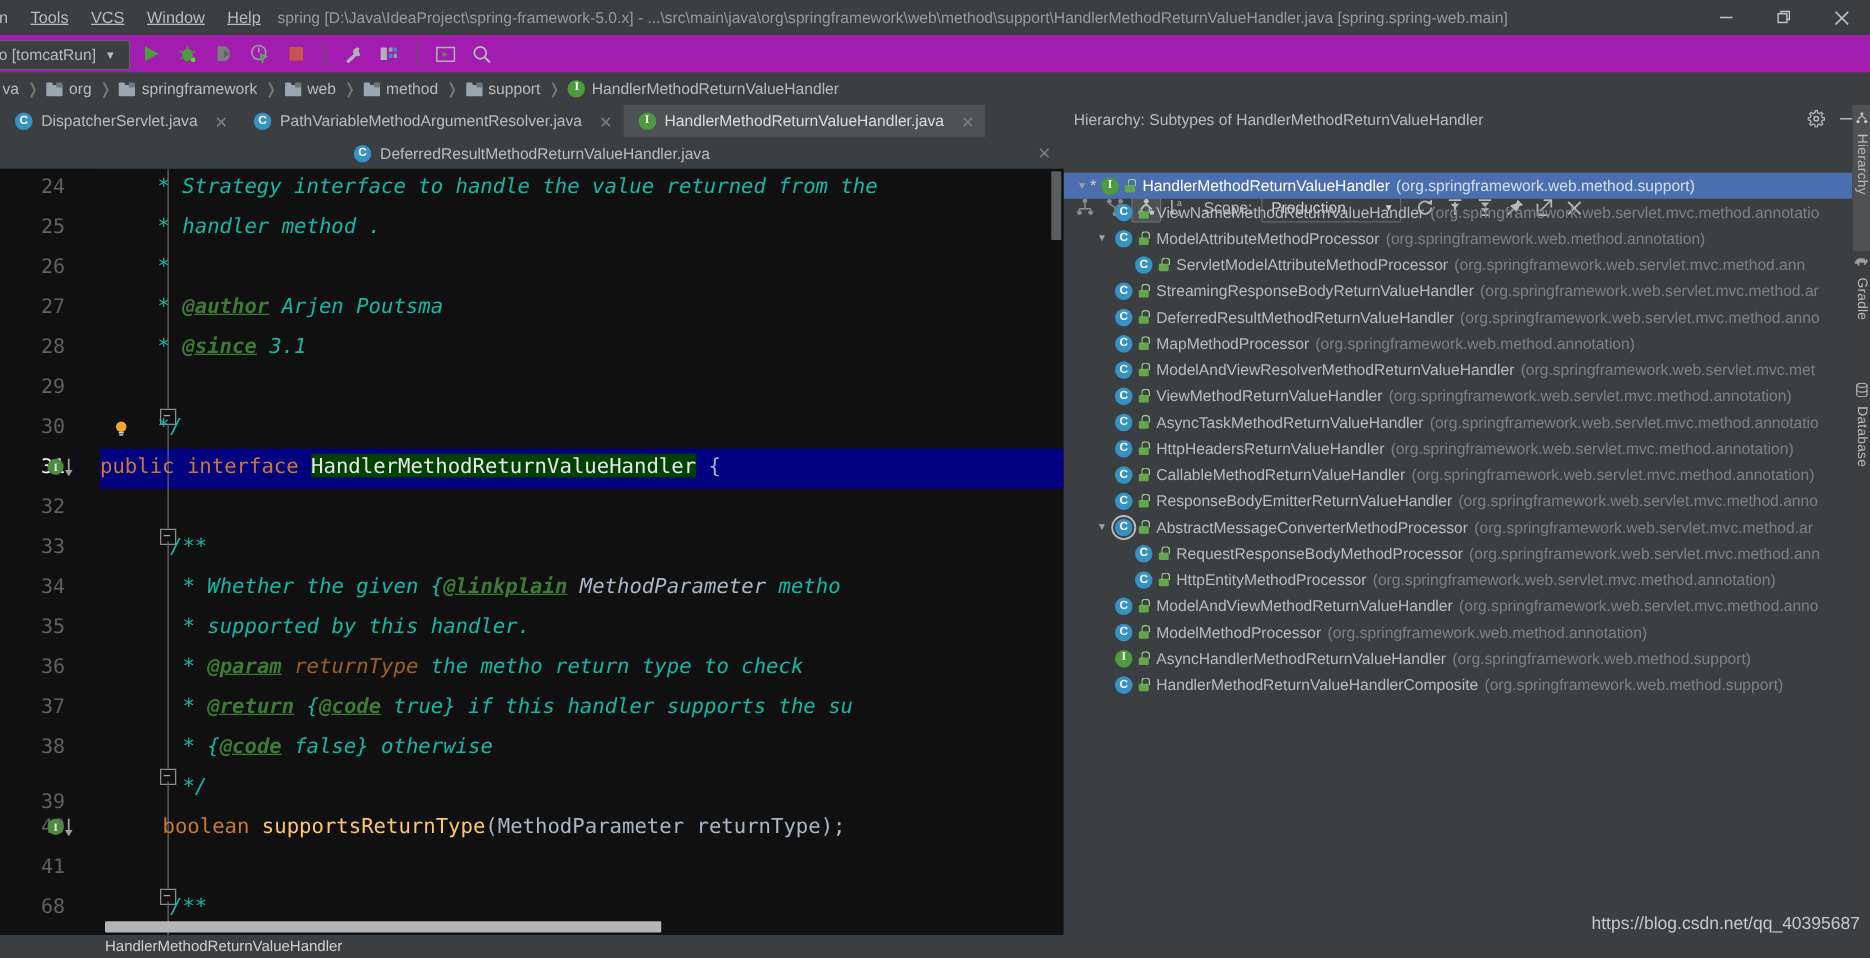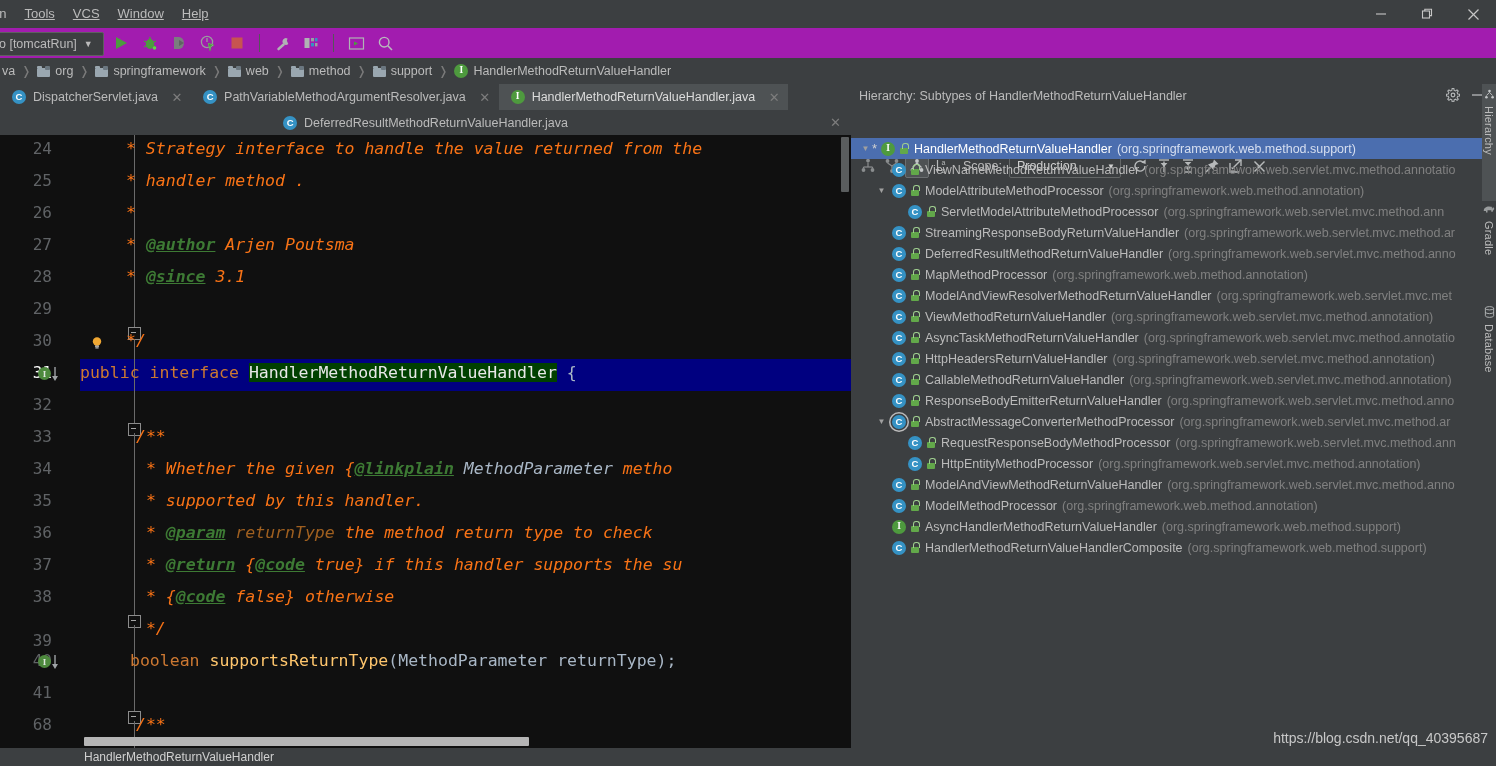--- a/index.html
+++ b/index.html
@@ -65,21 +65,21 @@
   .editor{position:absolute;left:0;top:135px;width:851px;height:613px;background:#101010;overflow:hidden;}
   .gutter{position:absolute;left:0;top:0;width:62px;height:686px;background:#101010;}
   .foldstrip{position:absolute;left:62px;top:0;width:18px;height:613px;background:#101010;}
   .codearea{position:absolute;left:80px;top:0;right:0;height:613px;}
   .ln{position:absolute;right:10px;width:46px;text-align:right;color:#606366;
       font-family:"DejaVu Sans Mono","Liberation Mono",monospace;font-size:16px;line-height:32px;height:32px;}
   .ln.cur{color:#ffffff;}
   .codeline{position:absolute;left:0;height:32px;line-height:32px;white-space:pre;
       font-family:"DejaVu Sans Mono","Liberation Mono",monospace;font-size:16.5px;}
   .hl-line{position:absolute;left:0;top:0;width:851px;height:32px;background:#000080;}
-  .cmt{color:#f97316;font-style:italic;}
+  .cmt{color:#14b8a6;font-style:italic;}
   .jdtag{color:#3d7a34;font-weight:bold;font-style:italic;text-decoration:underline;}
   .jdparam{color:#a06020;font-style:italic;}
   .kw{color:#cc7832;}
   .mth{color:#ffc66d;}
   .plain{color:#a9b7c6;}
   .selname{background:#004000;color:#e8e8e8;}
   .bulb{position:absolute;width:14px;height:14px;}
   .gutter-ic{position:absolute;width:13px;height:13px;border-radius:50%;background:#4e8a3e;
      color:#dfe7df;font-size:9px;font-family:"Liberation Serif",serif;font-weight:bold;
      display:flex;align-items:center;justify-content:center;}
@@ -137,20 +137,21 @@
 <div class="app">
 
   <div class="titlebar">
     <div class="menubar">
       <div class="menuitem clipped"><span>un</span></div>
       <div class="menuitem"><span class="u">Tools</span></div>
       <div class="menuitem"><span class="u">VCS</span></div>
       <div class="menuitem"><span class="u">Window</span></div>
       <div class="menuitem"><span class="u">Help</span></div>
     </div>
+    <div class="wintitle">spring [D:\Java\IdeaProject\spring-framework-5.0.x] - ...\src\main\java\org\springframework\web\method\support\HandlerMethodReturnValueHandler.java [spring.spring-web.main]</div>
     <div class="winbtns">
       <div class="winbtn">
         <svg width="12" height="12" viewBox="0 0 12 12">
             <line x1="1" y1="6" x2="11" y2="6" stroke="#c6c6c6" stroke-width="1.1"></line>
           </svg>
       </div>
       <div class="winbtn">
         <svg width="12" height="12" viewBox="0 0 12 12">
             <rect x="1.5" y="3" width="7" height="7" fill="none" stroke="#c6c6c6" stroke-width="1.1"></rect>
             <polyline points="3.8,3 3.8,1.2 10.5,1.2 10.5,7.6 8.7,7.6" fill="none" stroke="#c6c6c6" stroke-width="1.1"></polyline>
@@ -375,21 +376,21 @@
       <div class="codeline cmt" style="left:46px;top:30px;">* handler method .</div>
       <div class="codeline cmt" style="left:46px;top:62px;">*</div>
       <div class="codeline" style="left:46px;top:94px;"><span class="cmt">* </span><span class="jdtag">@author</span><span class="cmt"> Arjen Poutsma</span></div>
       <div class="codeline" style="left:46px;top:126px;"><span class="cmt">* </span><span class="jdtag">@since</span><span class="cmt"> 3.1</span></div>
       <div class="codeline cmt" style="left:46px;top:190px;">*/</div>
       <div class="codeline" style="left:0px;top:222px;"><span class="kw">public interface </span><span class="selname">HandlerMethodReturnValueHandler</span><span class="plain"> {</span></div>
       <div class="codeline" style="left:46px;top:254px;"></div>
       <div class="codeline cmt" style="left:56px;top:286px;">/**</div>
       <div class="codeline" style="left:56px;top:318px;"><span class="cmt"> * Whether the given {</span><span class="jdtag">@linkplain</span><span class="cmt"> </span><span class="plain" style="font-style:italic;">MethodParameter</span><span class="cmt"> metho</span></div>
       <div class="codeline cmt" style="left:56px;top:350px;"> * supported by this handler.</div>
-      <div class="codeline" style="left:56px;top:382px;"><span class="cmt"> * </span><span class="jdtag">@param</span><span class="cmt"> </span><span class="jdparam">returnType</span><span class="cmt"> the method return type to check</span></div>
+      <div class="codeline" style="left:56px;top:382px;"><span class="cmt"> * </span><span class="jdtag">@param</span><span class="cmt"> </span><span class="jdparam">returnType</span><span class="cmt"> the metho return type to check</span></div>
       <div class="codeline" style="left:56px;top:414px;"><span class="cmt"> * </span><span class="jdtag">@return</span><span class="cmt"> {</span><span class="jdtag">@code</span><span class="cmt"> true} if this handler supports the su</span></div>
       <div class="codeline" style="left:56px;top:446px;"><span class="cmt"> * {</span><span class="jdtag">@code</span><span class="cmt"> false} otherwise</span></div>
       <div class="codeline cmt" style="left:56px;top:478px;"> */</div>
       <div class="codeline" style="left:50px;top:510px;"><span class="kw">boolean </span><span class="mth">supportsReturnType</span><span class="plain">(MethodParameter returnType);</span></div>
       <div class="codeline" style="left:56px;top:542px;"></div>
       <div class="codeline cmt" style="left:56px;top:574px;">/**</div>
       <div class="codeline cmt" style="left:56px;top:606px;"> * Handle the given return value by adding attributes t</div>
     </div>
 
     <div class="vscroll"></div>

